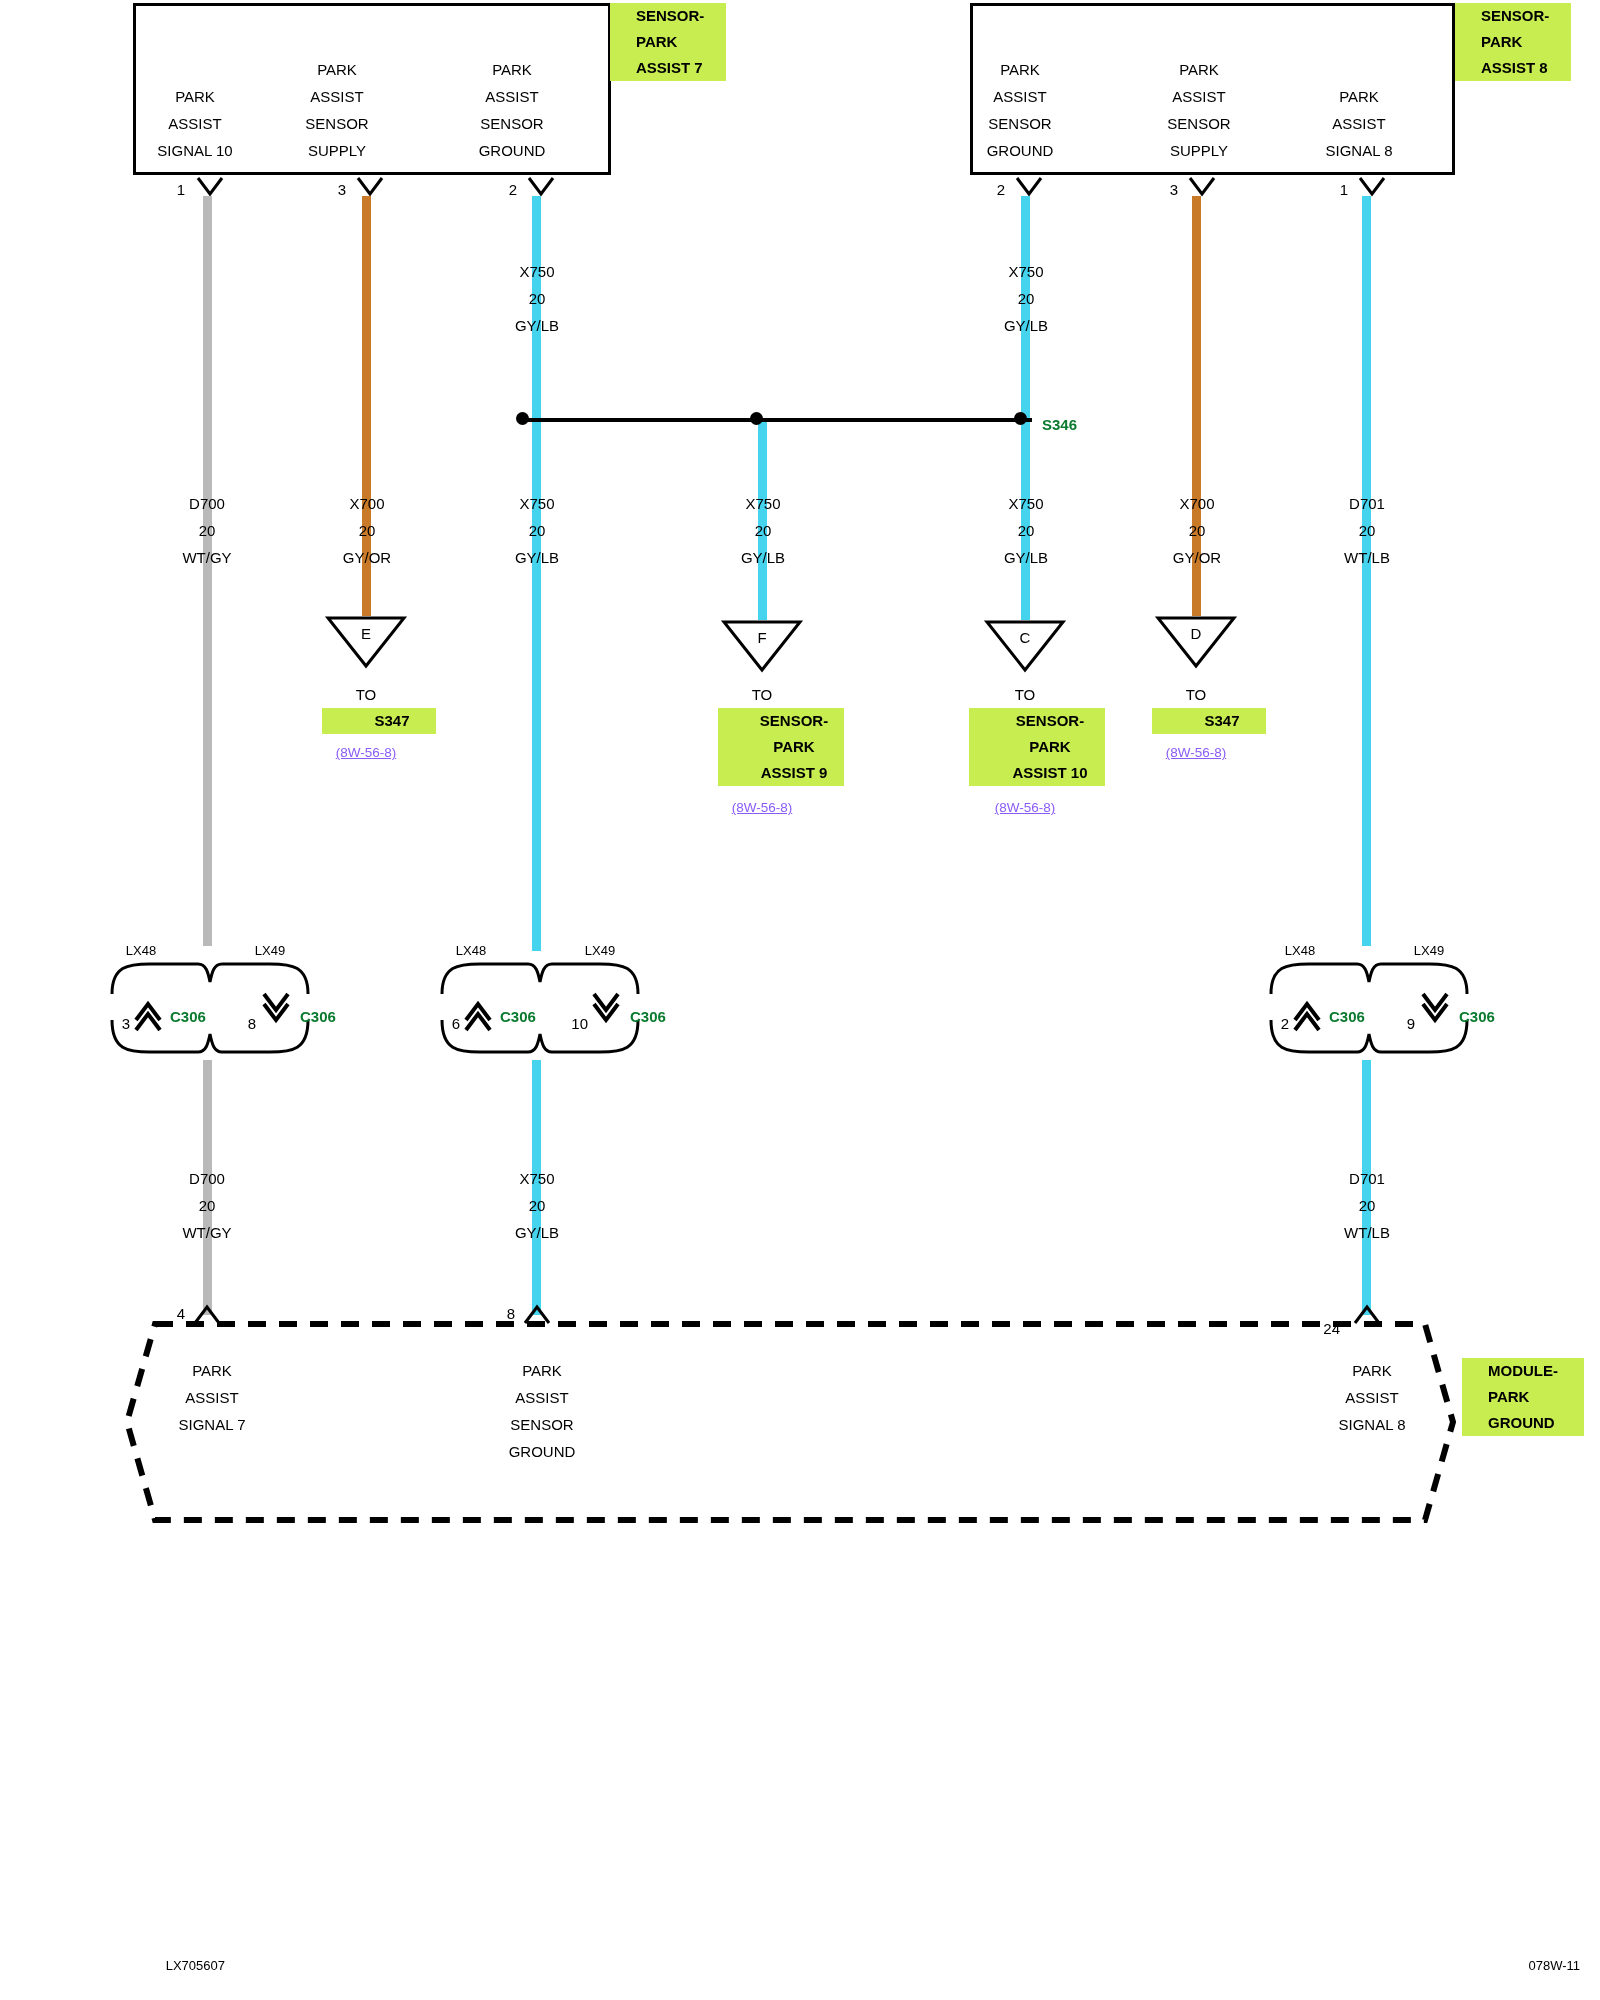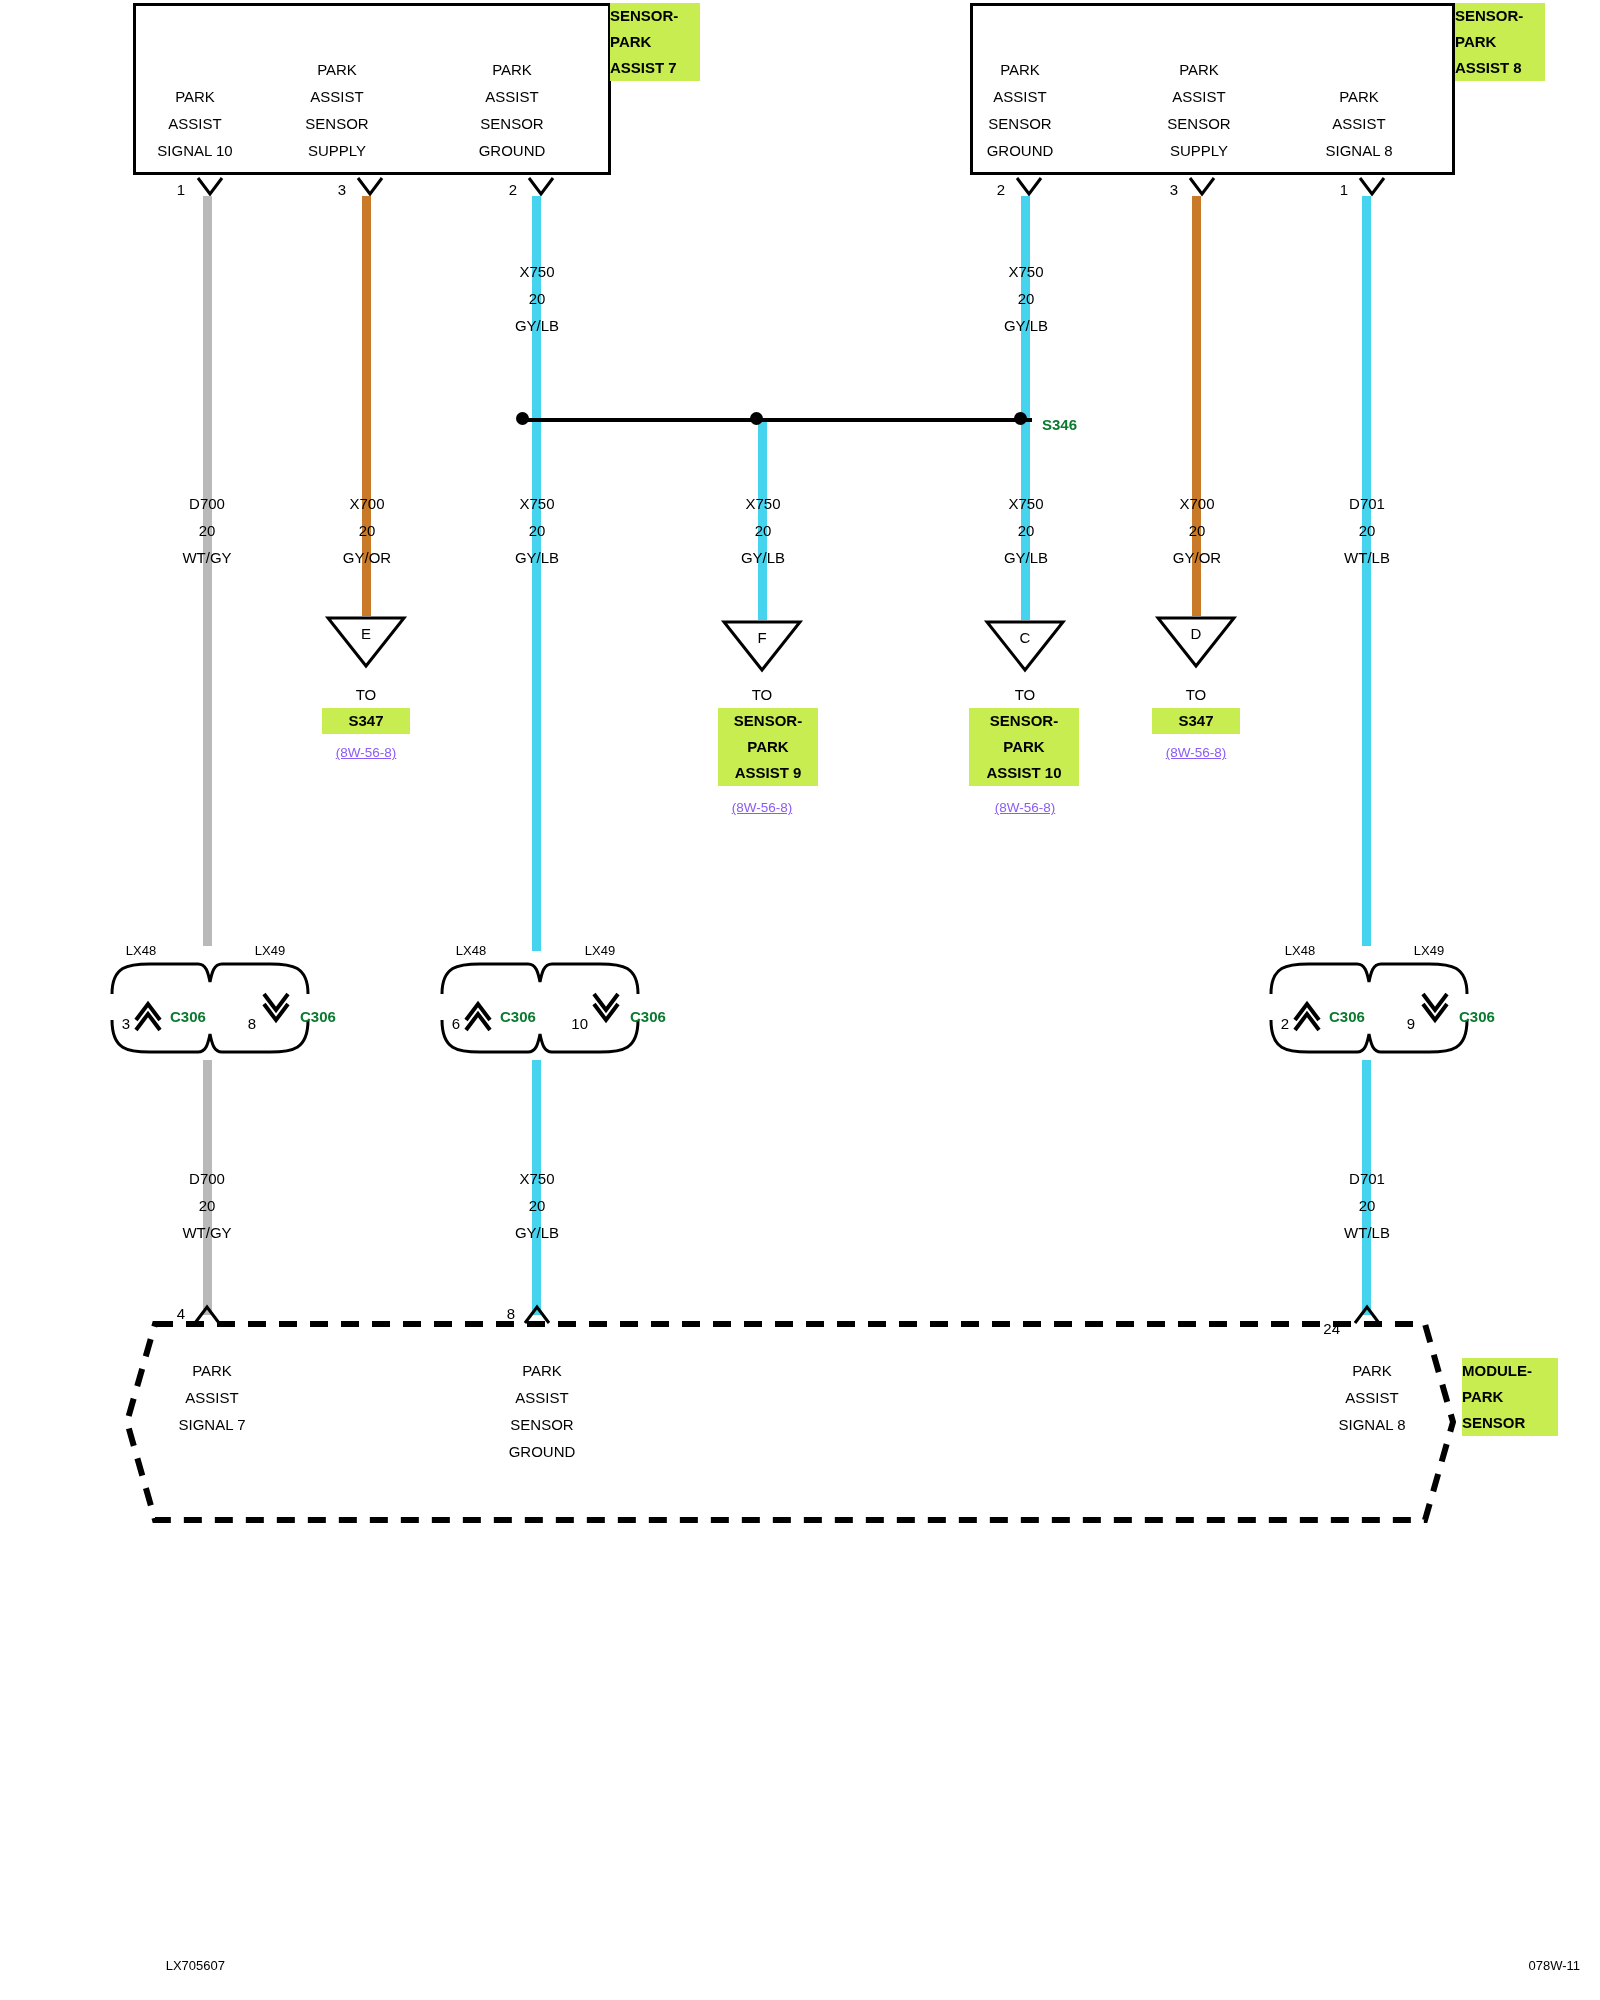--- a/index.html
+++ b/index.html
@@ -2,21 +2,21 @@
 <html><head>
 <meta charset="utf-8">
 <style>
   html,body{margin:0;padding:0;background:#fff;}
   body{width:1600px;height:2000px;position:relative;font-family:"Liberation Sans",sans-serif;}
   #sheet{position:absolute;left:0;top:0;width:1600px;height:2000px;}
   .abs{position:absolute;}
   .txt{font-size:15px;color:#000;line-height:27px;white-space:pre;text-align:center;}
   .txt.r{text-align:right;}
   .small{font-size:13px;}
-  .hl{background:#c7ed51;color:#000;font-weight:bold;font-size:15px;line-height:26px;text-align:left;white-space:pre;}
+  .hl{background:#c7ed51;color:#000;font-weight:bold;font-size:15px;line-height:26px;text-align:left;white-space:pre;padding-left:26px;}
   .green{color:#0a7a2f;font-weight:bold;font-size:15px;}
   .blue{color:#8b5cf6;font-size:13.5px;text-decoration:underline;}
   .box{border:3px solid #000;background:#fff;}
   .wire{position:absolute;}
   .w-gy{background:#b9b9b9;}
   .w-or{background:#c87a28;}
   .w-lb{background:#45d3ee;}
   .dot{position:absolute;width:13px;height:13px;border-radius:50%;background:#000;}
   .hbar{position:absolute;height:4px;background:#000;}
   svg{position:absolute;overflow:visible;}
@@ -287,18 +287,18 @@
   <div class="abs txt pinlabel r" style="left:1305px;top:1300px;width:35px;margin-top:15px;">24</div>
   <svg class="abs" style="left:1353px;top:1303px;width:30px;height:24px;">
     <polyline points="2,20 14,4 26,20" fill="none" stroke="#000" stroke-width="3"></polyline>
   </svg>
   <div class="abs txt" style="left:1307px;top:1357px;width:130px;">PARK
 ASSIST
 SIGNAL 8</div>
 
   <div class="abs hl" style="left:1462px;top:1358px;width:96px;">MODULE-
 PARK
-SENSOR</div>
+GROUND</div>
 
   <div class="abs footer" style="left:25px;top:1958px;width:200px;text-align:right;">LX705607</div>
   <div class="abs footer" style="left:1380px;top:1958px;width:200px;text-align:right;">078W-11</div>
 
 </div>
 
 </body></html>

